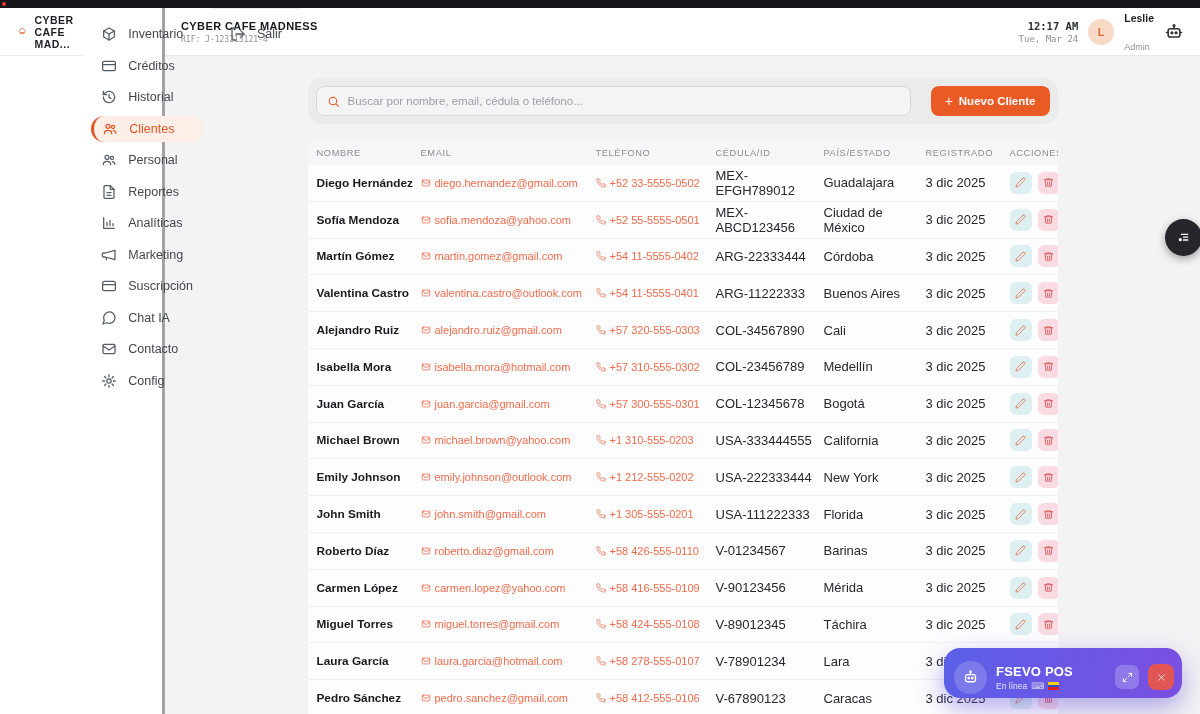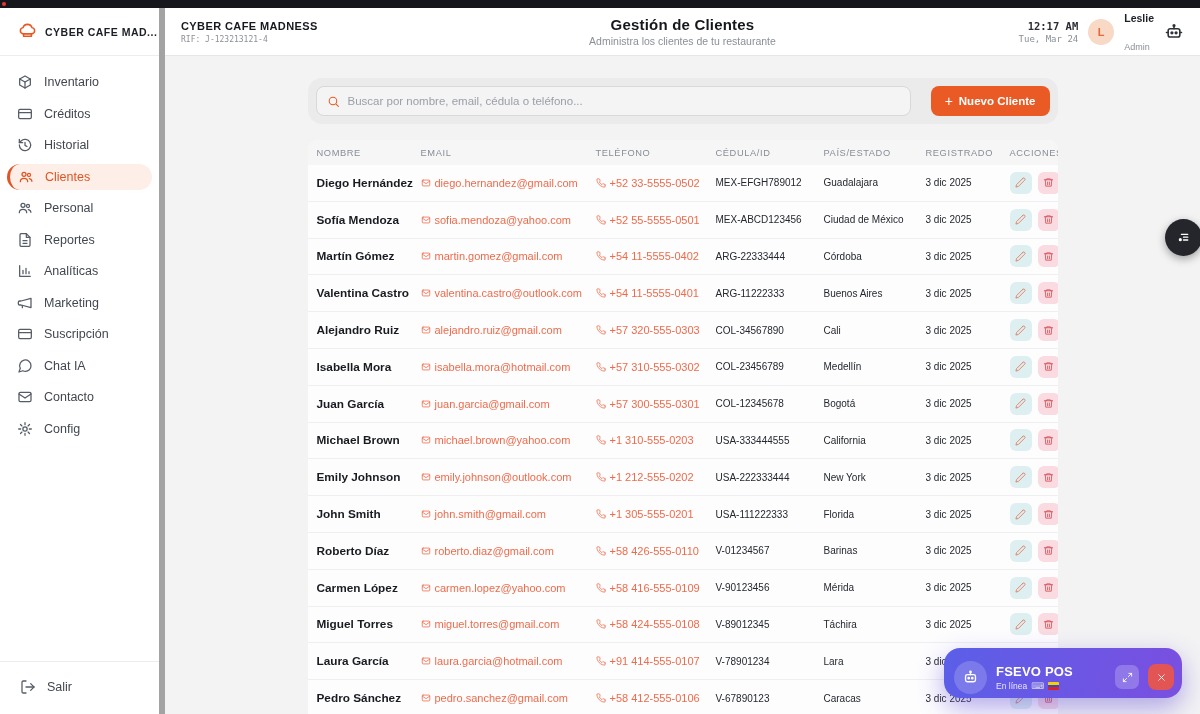--- a/index.html
+++ b/index.html
@@ -6,21 +6,21 @@
   html,body { width:1200px; height:714px; overflow:hidden; background:#f3f3f4;
               font-family:"Liberation Sans", sans-serif; }
   .canvas { position:relative; width:1200px; height:714px; overflow:hidden; background:#f3f3f4; }
 
   
   .topbar { position:absolute; left:0; top:0; width:1200px; height:8px; background:#15171d; z-index:50; }
   .reddot { position:absolute; left:2px; top:2px; width:4px; height:4px; background:#e33; border-radius:50%; }
 
   
   .sidebar { position:absolute; left:0; top:8px; bottom:0; width:165px; background:#fff;
-             border-right:6px solid #a3a3a3; display:flex; flex-direction:column; z-index:10; }
+             border-right:3px solid #a3a3a3; display:flex; z-index:10; }
   .logo { height:48px; display:flex; align-items:center; gap:8px; padding:0 0 0 18px;
           border-bottom:1px solid #ededef; }
   .logo-text { font-size:10.5px; font-weight:bold; letter-spacing:.5px; color:#1c1f25; }
   .nav { padding:13px 7px 0 7px; flex:1; }
   .nav-item { display:flex; align-items:center; gap:11px; height:26px; padding:0 10px;
               margin-bottom:5.5px; border-radius:999px; font-size:12.5px; color:#42474f; cursor:pointer; }
   .nav-item svg { width:16px; height:16px; stroke:#565c66; flex:none; }
   .nav-item.active { background:#fdefe7; color:#e05425; border-left:3px solid #e05425; padding-left:8px; }
   .nav-item.active svg { stroke:#e05425; }
   .sidebar-foot { border-top:1px solid #ededef; padding:12px 10px 14px 10px; }
@@ -62,21 +62,21 @@
   
   .table { width:750px; margin:16px auto 0; background:#fdfdfe; border-radius:10px 10px 0 0; overflow:hidden; }
   .thead, .trow { display:grid; grid-template-columns:104px 175px 120px 108px 102px 84px 1fr;
                   align-items:center; padding:0 14px 0 9px; }
   .thead { height:25px; background:#f6f6f7; }
   .th { font-size:9.3px; color:#878d96; letter-spacing:.6px; }
   .trow { height:36.8px; border-bottom:1px solid #efeff1; background:#fdfdfe; }
   .c-name { font-size:11.8px; font-weight:bold; color:#181b20; }
   .c-link { display:flex; align-items:center; gap:4px; font-size:11px; color:#ee6b4b; }
   .c-link svg { width:10px; height:10px; stroke:#ee6b4b; flex:none; }
-  .c-plain { font-size:10px; color:#24282e; }
+  .c-plain { font-size:13px; color:#24282e; }
   .c-actions { display:flex; gap:6px; }
   .abtn { width:22px; height:22px; border:none; border-radius:6px; display:flex; align-items:center;
           justify-content:center; cursor:pointer; }
   .abtn.edit { background:#ddeff0; }
   .abtn.edit svg { width:11px; height:11px; stroke:#e3795d; }
   .abtn.del { background:#f9dbe1; }
   .abtn.del svg { width:11px; height:11px; stroke:#d4545a; }
 
   
   .fab { position:absolute; left:1165px; top:219px; width:37px; height:37px; border-radius:50%;
@@ -227,24 +227,20 @@
         <span>Salir</span>
       </div>
     </div>
   </aside>
 
   <header class="header">
     <div class="biz">
       <div class="biz-name">CYBER CAFE MADNESS</div>
       <div class="biz-rif">RIF: J-123213121-4</div>
     </div>
-    <div class="page-heading">
-      <div class="page-title">Gestión de Clientes</div>
-      <div class="page-subtitle">Administra los clientes de tu restaurante</div>
-    </div>
     <div class="header-right">
       <div class="clock">
         <div class="clock-time">12:17 AM</div>
         <div class="clock-date">Tue, Mar 24</div>
       </div>
       <div class="avatar">L</div>
       <div class="user">
         <div class="user-name">Leslie</div>
         <div class="user-role">Admin</div>
       </div>
@@ -748,21 +744,21 @@
       <svg class="ic" viewBox="0 0 24 24">
                 <rect x="3" y="5" width="18" height="14" rx="2"></rect>
                 <path d="M3 7.5l9 6 9-6"></path>
               </svg>
       <span>laura.garcia@hotmail.com</span>
     </div>
     <div class="c-link">
       <svg class="ic" viewBox="0 0 24 24">
                 <path d="M22 16.9v3a2 2 0 0 1-2.2 2 19.8 19.8 0 0 1-8.6-3.1 19.5 19.5 0 0 1-6-6A19.8 19.8 0 0 1 2.1 4.2 2 2 0 0 1 4.1 2h3a2 2 0 0 1 2 1.7c.1.9.3 1.8.6 2.6a2 2 0 0 1-.5 2.1L8 9.6a16 16 0 0 0 6 6l1.2-1.2a2 2 0 0 1 2.1-.5c.8.3 1.7.5 2.6.6a2 2 0 0 1 1.7 2z"></path>
               </svg>
-      <span>+91 414-555-0107</span>
+      <span>+58 278-555-0107</span>
     </div>
     <div class="c-plain">V-78901234</div>
     <div class="c-plain">Lara</div>
     <div class="c-plain">3 dic 2025</div>
     <div class="c-actions">
       <button class="abtn edit">
         <svg class="ic" viewBox="0 0 24 24">
                   <path d="M17 3a2.8 2.8 0 1 1 4 4L7.5 20.5 2 22l1.5-5.5L17 3z"></path>
                 </svg>
       </button>

